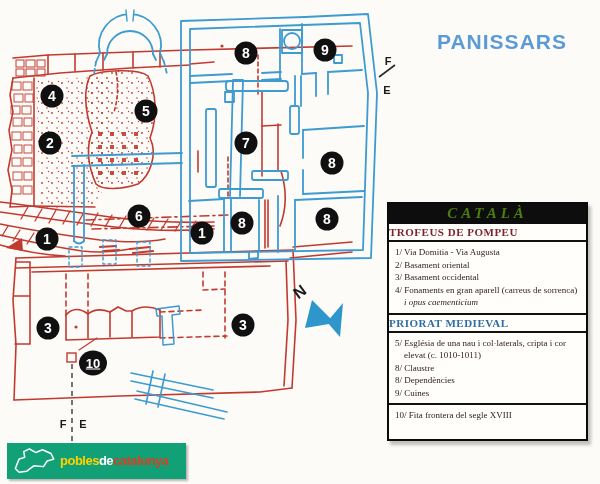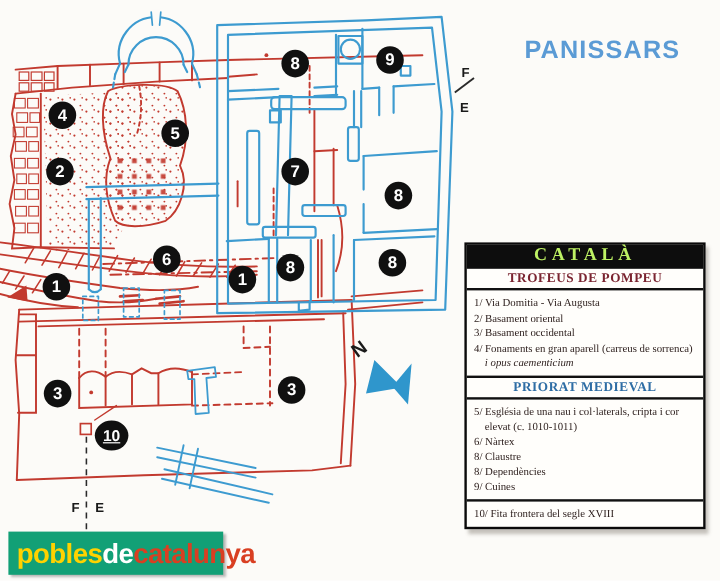--- a/index.html
+++ b/index.html
@@ -16,35 +16,35 @@
           color:#fff;font-weight:bold;font-size:14px;line-height:23px;text-align:center;
           transform:translate(-50%,-50%);font-family:"Liberation Sans",sans-serif;}
   .marker.wide{width:28px;height:25px;border-radius:50%;line-height:25px;font-size:13px;text-decoration:underline;}
   .plan-label{position:absolute;transform:translate(-50%,-50%);font-weight:bold;color:#1a1a1a;
               font-family:"Liberation Sans",sans-serif;}
 
   
   .legend{position:absolute;left:387px;top:202px;width:197px;height:235px;background:#fffefb;
           border:2px solid #0a0a0a;box-shadow:3px 4px 3px rgba(90,80,70,.35);
           font-family:"Liberation Serif",serif;}
-  .legend-header{background:#0d0d0d;color:#bef264;text-align:center;font-weight:bold;
-                 font-size:15px;letter-spacing:4px;padding:1px 0 2px 0;}
+  .legend-header{background:#0d0d0d;color:#4d7c0f;text-align:center;font-weight:bold;
+                 font-size:15px;letter-spacing:4px;padding:1px 0 2px 0;font-style:italic;}
   .lsec{border-top:2px solid #111;}
   .lsec:first-child{border-top:none;}
-  .lsec-title{text-align:center;font-weight:bold;font-size:11px;letter-spacing:.5px;
-              padding:2px 14px;border-bottom:2px solid #111;}
+  .lsec-title{text-align:left;font-weight:bold;font-size:11px;letter-spacing:.5px;
+              padding:2px 0;border-bottom:2px solid #111;}
   .litems{padding:4px 5px 4px 6px;}
   .litem{font-size:9px;font-weight:normal;color:#2a1c1a;line-height:12.5px;white-space:nowrap;}
   .litem.indent{padding-left:9px;}
   .litem.italic{font-style:italic;}
 
   
   .logo{position:absolute;left:7px;top:443px;width:179px;height:36px;display:flex;
         align-items:center;box-shadow:2px 2px 2px rgba(80,80,80,.4);}
-  .logo-text{font-weight:bold;font-size:23px;letter-spacing:-0.5px;line-height:36px;
+  .logo-text{font-weight:bold;font-size:13px;letter-spacing:-0.5px;line-height:36px;
              font-family:"Liberation Sans",sans-serif;}
   .logo-map{margin:0 2px 0 5px;}
 </style>
 </head>
 <body>
 
 <div class="stage">
 
   <svg class="plan-svg" width="600" height="484" viewBox="0 0 600 484">
     <defs>
@@ -309,21 +309,20 @@
             <div class="litem">3/ Basament occidental</div>
             <div class="litem">4/ Fonaments en gran aparell (carreus de sorrenca)</div>
             <div class="litem indent italic">i opus caementicium</div>
           </div>
         </div>
         <div class="lsec">
           <div class="lsec-title" style="color: rgb(46, 109, 164);">PRIORAT MEDIEVAL</div>
           <div class="litems">
             <div class="litem">5/ Església de una nau i col·laterals, cripta i cor</div>
             <div class="litem indent">elevat (c. 1010-1011)</div>
-            <div class="litem">6/ Nàrtex</div>
             <div class="litem">8/ Claustre</div>
             <div class="litem">8/ Dependències</div>
             <div class="litem">9/ Cuines</div>
           </div>
         </div>
         <div class="lsec">
           <div class="litems">
             <div class="litem">10/ Fita frontera del segle XVIII</div>
           </div>
         </div>

